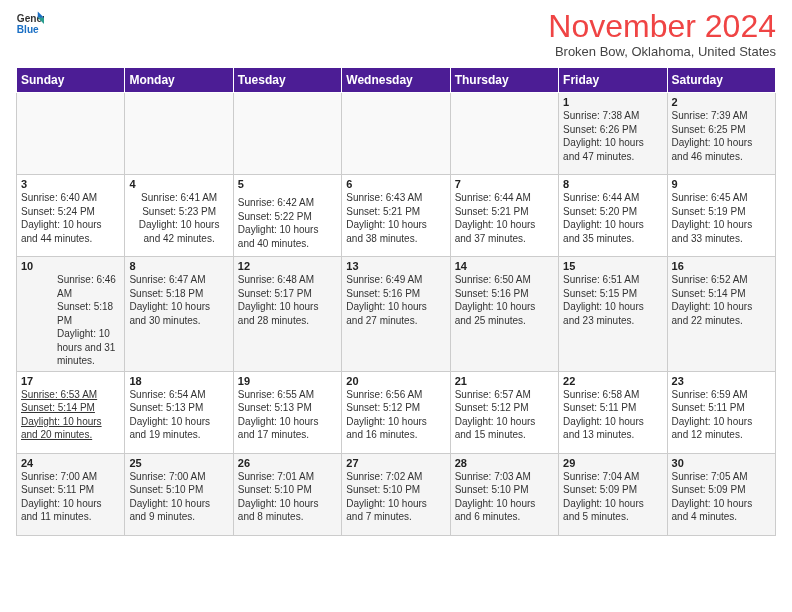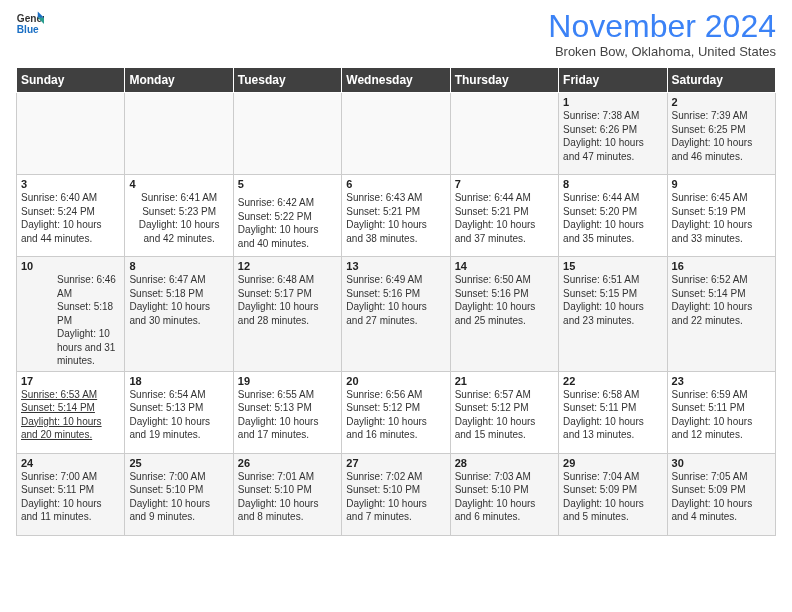--- a/index.html
+++ b/index.html
@@ -28,35 +28,35 @@
     .logo-icon {
       width: 28px;
       height: 28px;
     }
     .title-area {
       text-align: right;
     }
     .month-title {
       font-size: 32px;
       font-weight: normal;
-      color: #3b82f6;
+      color: #ef4444;
       line-height: 1;
     }
     .subtitle {
       font-size: 13px;
       color: #444;
       margin-top: 2px;
     }
     .calendar {
       width: 100%;
       border-collapse: collapse;
       table-layout: fixed;
     }
     .calendar thead th {
-      background: #404040;
+      background: #4c1d95;
       color: #fff;
       font-size: 12px;
       font-weight: bold;
       padding: 5px 4px;
       text-align: left;
       border: 1px solid #fff;
       margin-left: 36px;
     }
     .calendar tbody td {
       border: 1px solid #ccc;

